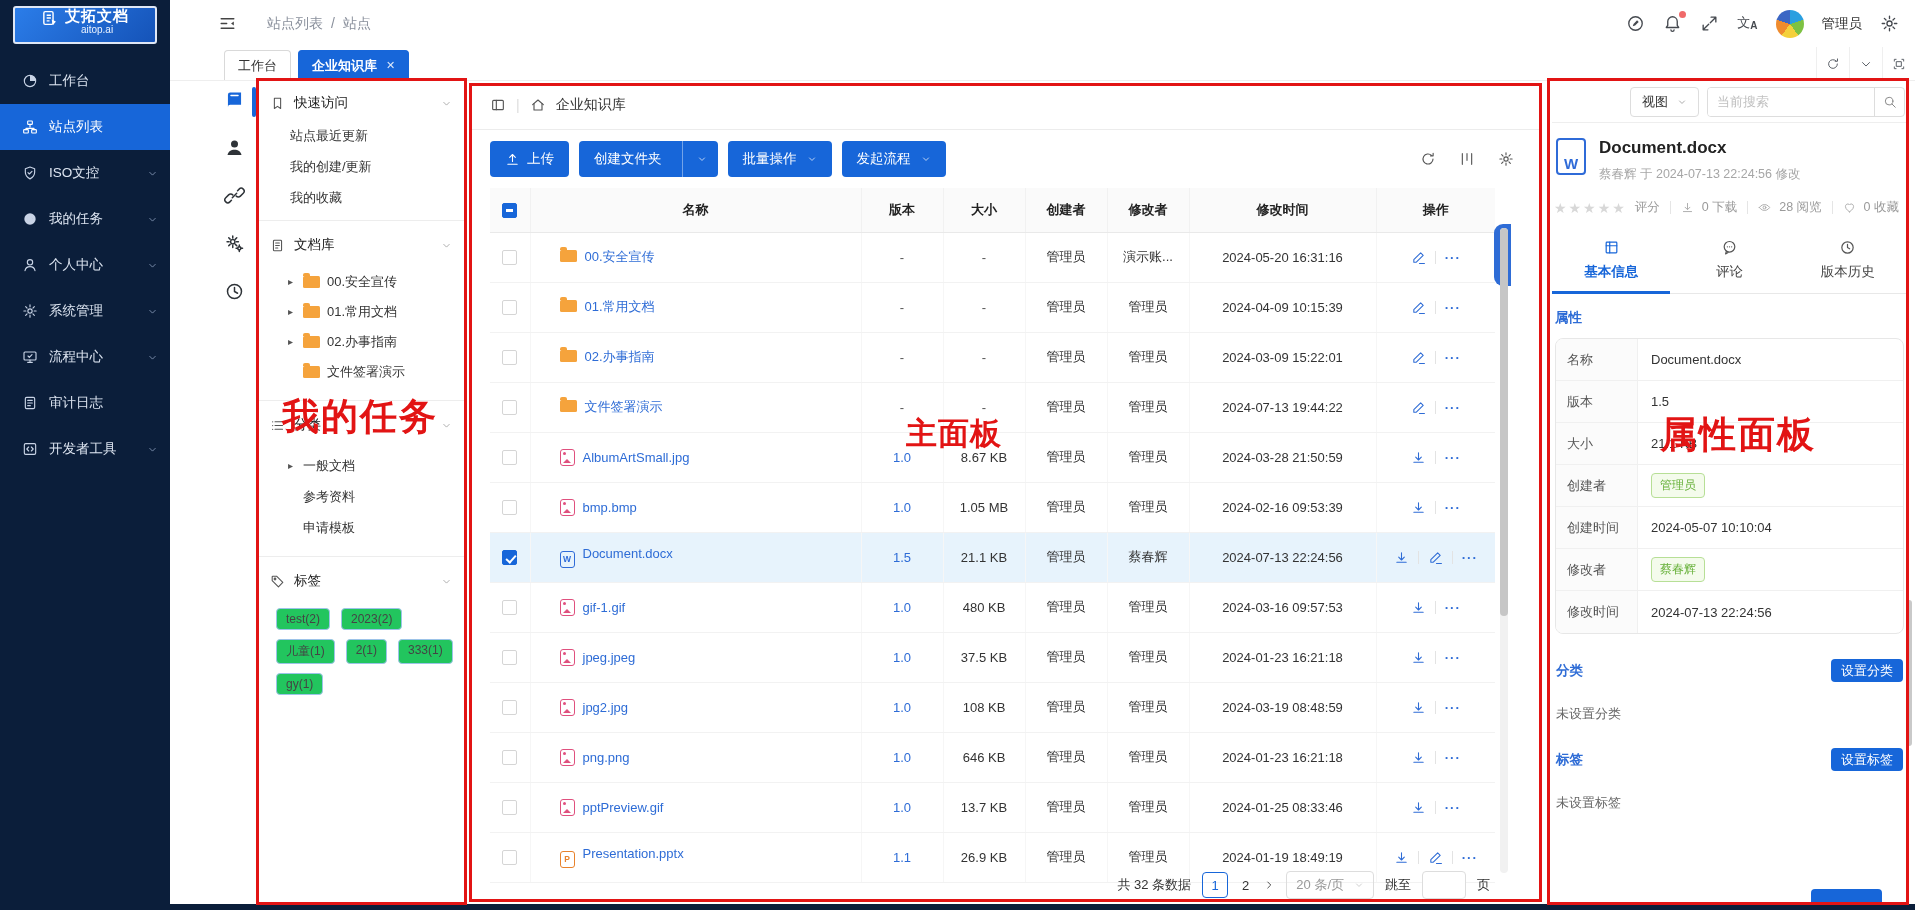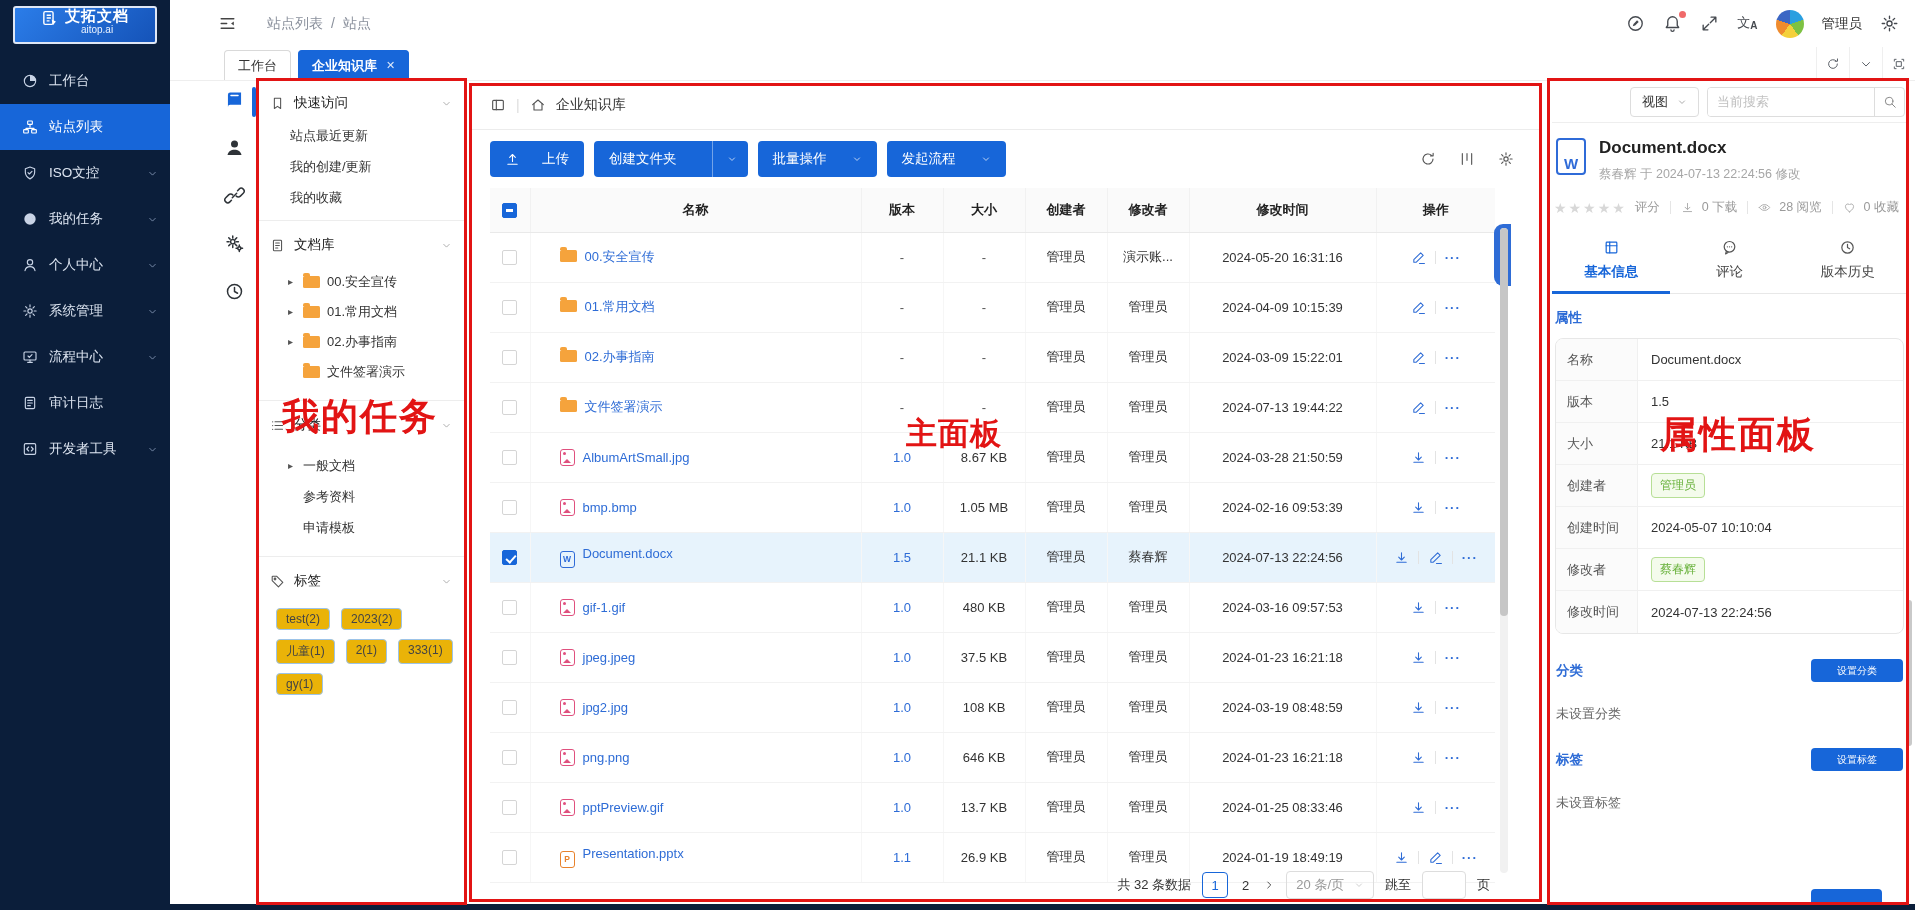--- a/index.html
+++ b/index.html
@@ -56,29 +56,29 @@
   .ndiv{border-bottom:1px solid #ededed;margin:7px 0}
   .qitem{height:31px;line-height:31px;padding-left:32px;color:#333;cursor:pointer}
   .tree{padding:5px 0 6px}
   .titem{height:30px;display:flex;align-items:center;padding-left:27px;gap:7px;cursor:pointer}
   .arr{width:11px;color:#555;font-size:10px;text-align:center;line-height:1}
   .folder{width:17px;height:12px;background:#f5a33c;border-radius:1.5px;position:relative;flex:none;display:inline-block}
   .folder::before{content:'';position:absolute;top:-3px;left:0;width:7px;height:3px;background:#f5a33c;border-radius:2px 2px 0 0}
   .cats{padding:8px 0 6px}
   .citem{height:31px;display:flex;align-items:center;padding-left:27px;gap:7px;cursor:pointer}
   #tag-chips{padding:10px 10px 0 18px;display:flex;flex-wrap:wrap;gap:9px 11px}
-  .chip{border:1px solid #9cc3e8;background:#eab308;border-radius:4px;padding:3px 9px;font-size:12px;color:#444;cursor:pointer}
+  .chip{border:1px solid #9cc3e8;background:#22c55e;border-radius:4px;padding:3px 9px;font-size:12px;color:#444;cursor:pointer}
 
   
   #mainpanel{position:absolute;left:470px;top:81px;width:1070px;height:822px;background:#fff}
   .phead{height:49px;display:flex;align-items:center;padding:0 20px;border-bottom:1px solid #ececec;font-size:14px;color:#333;gap:10px}
   .phead .ic{width:16px;height:16px;color:#555}
   .psep{color:#ddd}
   .toolbar{display:flex;align-items:center;padding:11px 26px 11px 20px;gap:10px}
-  .btn{height:36px;background:#1766d9;color:#fff;border:none;border-radius:4px;font-size:13.5px;display:flex;align-items:center;padding:0 15px;gap:22px;cursor:pointer;font-family:inherit}
+  .btn{height:36px;background:#1766d9;color:#fff;border:none;border-radius:4px;font-size:13.5px;display:flex;align-items:center;padding:0 15px;gap:7px;cursor:pointer;font-family:inherit}
   .btn .ic{width:15px;height:15px}
   .btn .dd{width:10px;height:10px;margin-left:3px}
   .btn.split{padding:0}
   .btn.split .bmain{padding:0 13px 0 15px}
   .btn.split .bdd{padding:0 11px;border-left:1px solid rgba(255,255,255,.4);align-self:stretch;display:flex;align-items:center}
   #tb-icons{margin-left:auto;display:flex;gap:23px;color:#555}
   #tb-icons .ic{width:16px;height:16px;cursor:pointer}
   .tablewrap{padding-left:20px}
   table{border-collapse:collapse;table-layout:fixed;width:1005px;font-size:13px;color:#333}
   th{height:44px;background:#fafafa;font-weight:bold;font-size:13px;color:#222;border-bottom:1px solid #e9e9e9;border-right:1px solid #f1f1f1}
@@ -142,21 +142,21 @@
   .runder{position:absolute;bottom:-1px;left:0;width:33.3%;height:3px;background:#1766d9}
   .attr-title{color:#2e6cd6;font-size:13.5px;padding:15px 3px 11px;font-weight:bold}
   #pcard{margin:0 3px;border:1px solid #e7e7e7;border-radius:8px;overflow:hidden;background:#fff}
   .prow{display:flex;border-bottom:1px solid #f0f0f0;min-height:42px;align-items:stretch}
   .prow:last-child{border-bottom:none}
   .plabel{width:82px;padding-left:11px;color:#555;font-size:13px;background:#fbfbfb;border-right:1px solid #f0f0f0;display:flex;align-items:center;flex:none}
   .pval{flex:1;padding-left:13px;color:#333;font-size:13px;display:flex;align-items:center}
   .gchip{display:inline-block;border:1px solid #b7df96;background:#f4fbec;color:#67b13a;border-radius:4px;padding:3px 8px;font-size:12px}
   .sec-row{display:flex;align-items:center;justify-content:space-between;padding:0 4px;margin-top:25px}
   .sec-label{color:#2e6cd6;font-size:13.5px;font-weight:bold}
-  .setbtn{height:23px;background:#1766d9;color:#fff;border:none;border-radius:4px;font-size:10px;padding:0 26px;font-family:inherit;cursor:pointer}
+  .setbtn{height:23px;background:#1766d9;color:#fff;border:none;border-radius:4px;font-size:13px;padding:0 10px;font-family:inherit;cursor:pointer}
   .sec-empty{color:#666;font-size:13px;padding:0 4px;margin-top:23px}
   #partialbtn{position:absolute;left:267px;bottom:0;width:71px;height:14px;background:#1766d9;border-radius:4px 4px 0 0}
   #rscroll{position:absolute;right:3px;top:519px;width:6px;height:146px;background:#c9c9c9;border-radius:3px}
 
   
   .rbox{position:absolute;border:3px solid #e21414;z-index:9;pointer-events:none}
   #box-nav{left:256px;top:78px;width:211px;height:827px}
   #box-main{left:469px;top:83px;width:1073px;height:819px}
   #box-props{left:1547px;top:78px;width:362px;height:827px}
   .rlabel{position:absolute;z-index:10;color:#e21414;font-weight:bold;font-family:"DejaVu Serif","Liberation Serif",serif;pointer-events:none}

